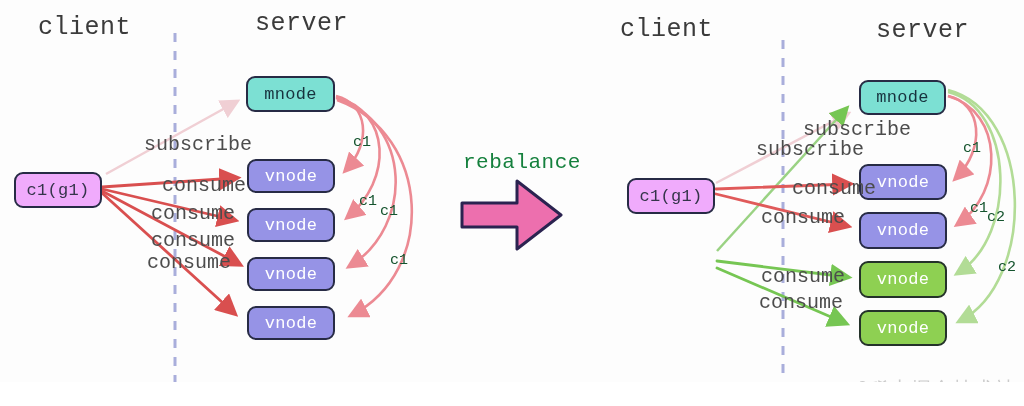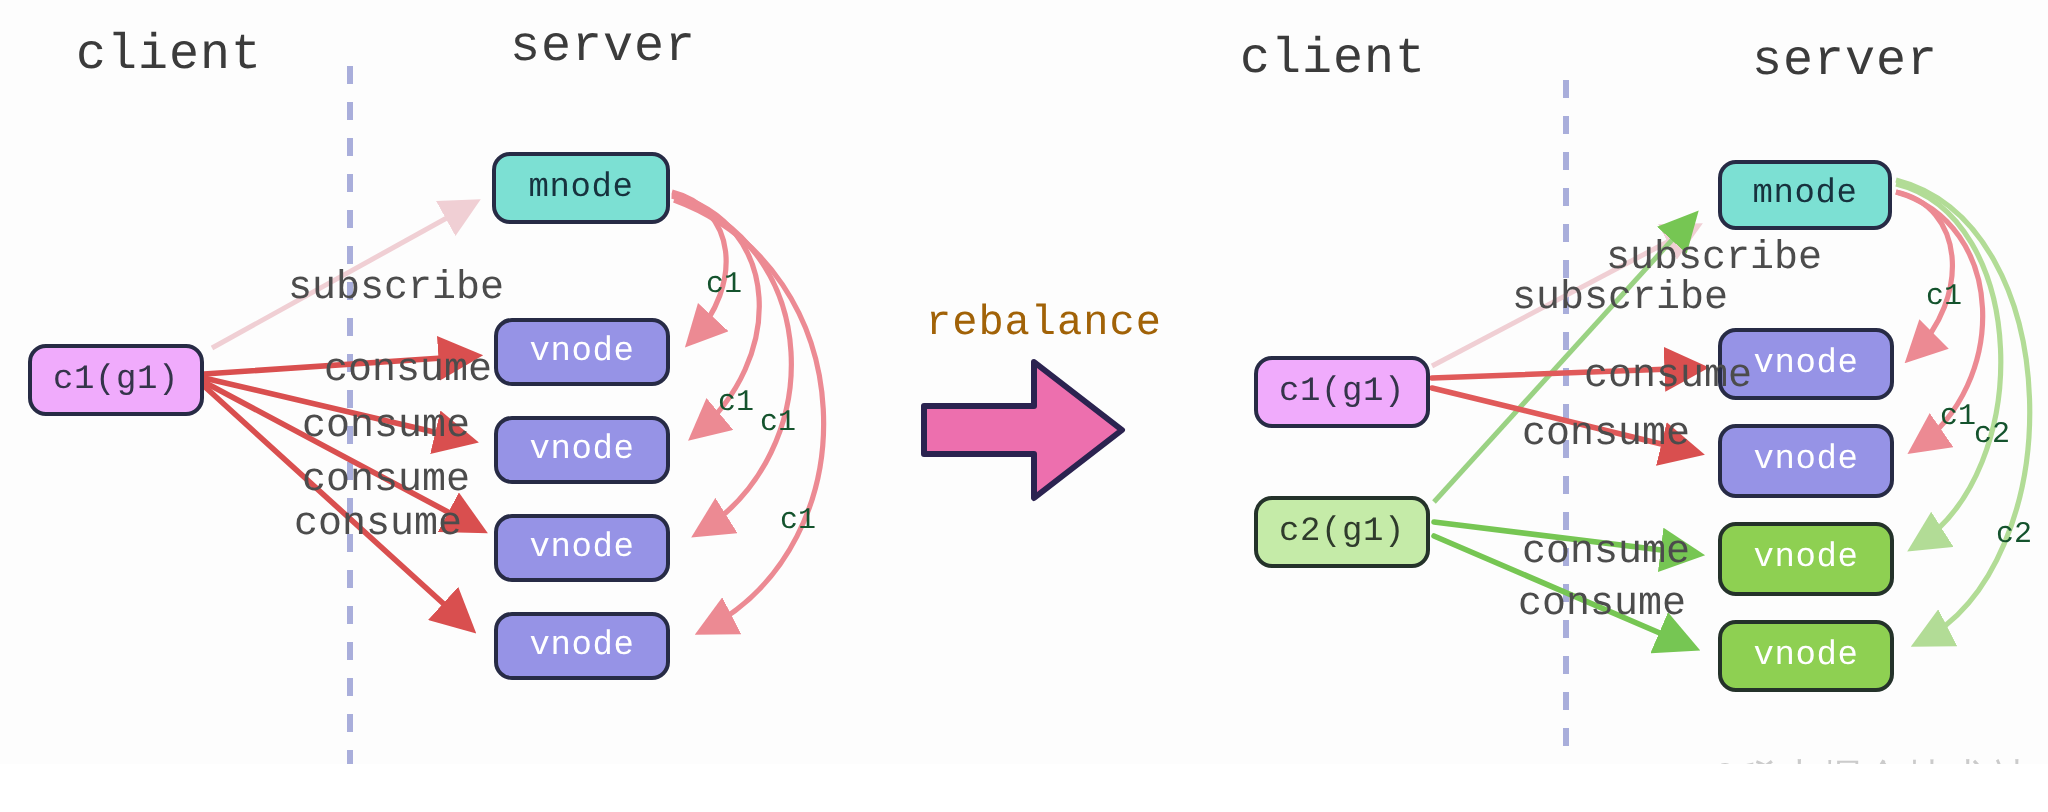--- a/index.html
+++ b/index.html
@@ -14,21 +14,21 @@
     box-sizing:border-box;letter-spacing:.3px;
   }
   .node.teal{background:#7ce0d3;color:#17323e;}
   .node.purple{background:#9693e6;color:#ffffff;}
   .node.greennode{background:#8ed052;color:#ffffff;border-color:#24322a;}
   .node.lavender{background:#f0abfc;color:#34344a;}
   .node.lightgreen{background:#c5eba8;color:#2f3b2c;border-color:#24322a;}
   .heading{position:absolute;font-size:25px;color:#3b3b3b;letter-spacing:.5px;}
   .lbl{position:absolute;font-size:20px;color:#4c4c4c;}
   .small{position:absolute;font-size:15px;color:#14532d;}
-  .rebalance{position:absolute;font-size:21px;color:#a16207;letter-spacing:.5px;}
+  .rebalance{position:absolute;font-size:21px;color:#15803d;letter-spacing:.5px;}
   .watermark{position:absolute;font-size:20px;color:#cbcbcb;letter-spacing:1px;}
 </style>
 </head>
 <body>
 
 <div id="stage">
 
   <svg id="arrows" viewBox="0 0 1024 406">
     <defs>
       <marker id="m-red" markerWidth="8" markerHeight="8" refX="6" refY="4" orient="auto">
@@ -116,23 +116,20 @@
   <div class="small" style="left:390px;top:252px;">c1</div>
 
   <div class="rebalance" style="left:463px;top:151px;">rebalance</div>
 
   <div class="heading" style="left:620px;top:15px;">client</div>
   <div class="heading" style="left:876px;top:16px;">server</div>
 
   <div class="node lavender" style="left:627px;top:178px;width:88px;height:36px;">
     <span>c1(g1)</span>
   </div>
-  <div class="node lightgreen" style="left:627px;top:248px;width:88px;height:36px;">
-    <span>c2(g1)</span>
-  </div>
 
   <div class="node teal" style="left:859px;top:80px;width:87px;height:35px;">
     <span>mnode</span>
   </div>
 
   <div class="node purple" style="left:859px;top:164px;width:88px;height:36px;">
     <span>vnode</span>
   </div>
   <div class="node purple" style="left:859px;top:212px;width:88px;height:37px;">
     <span>vnode</span>

